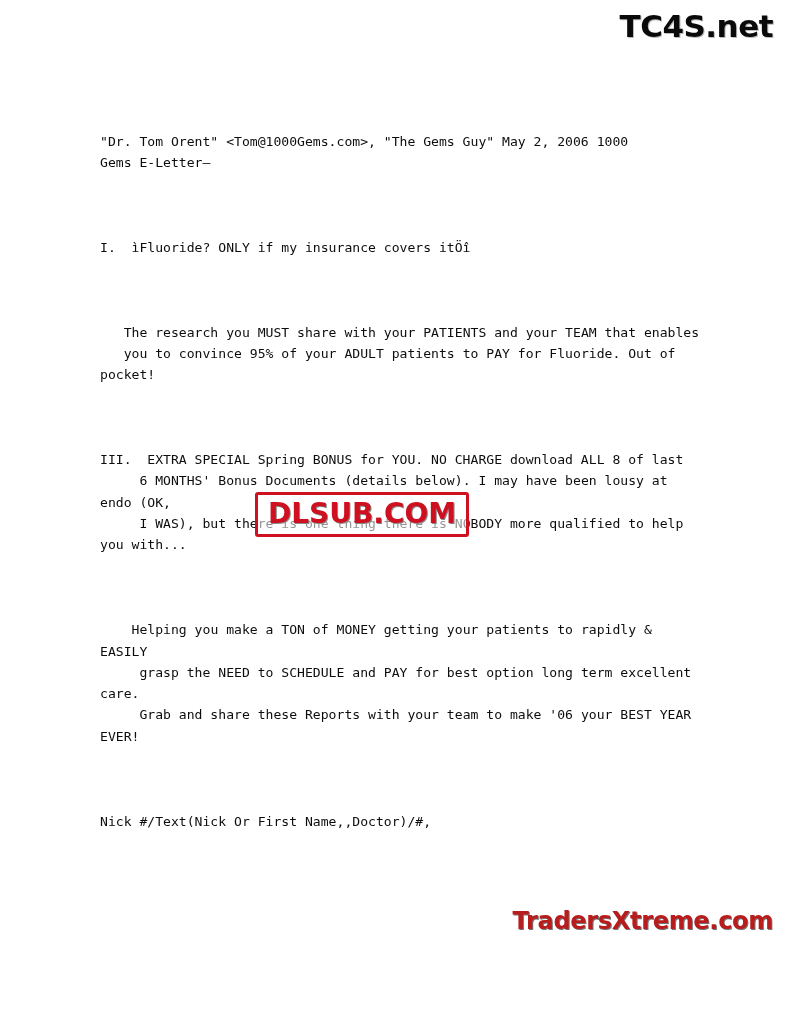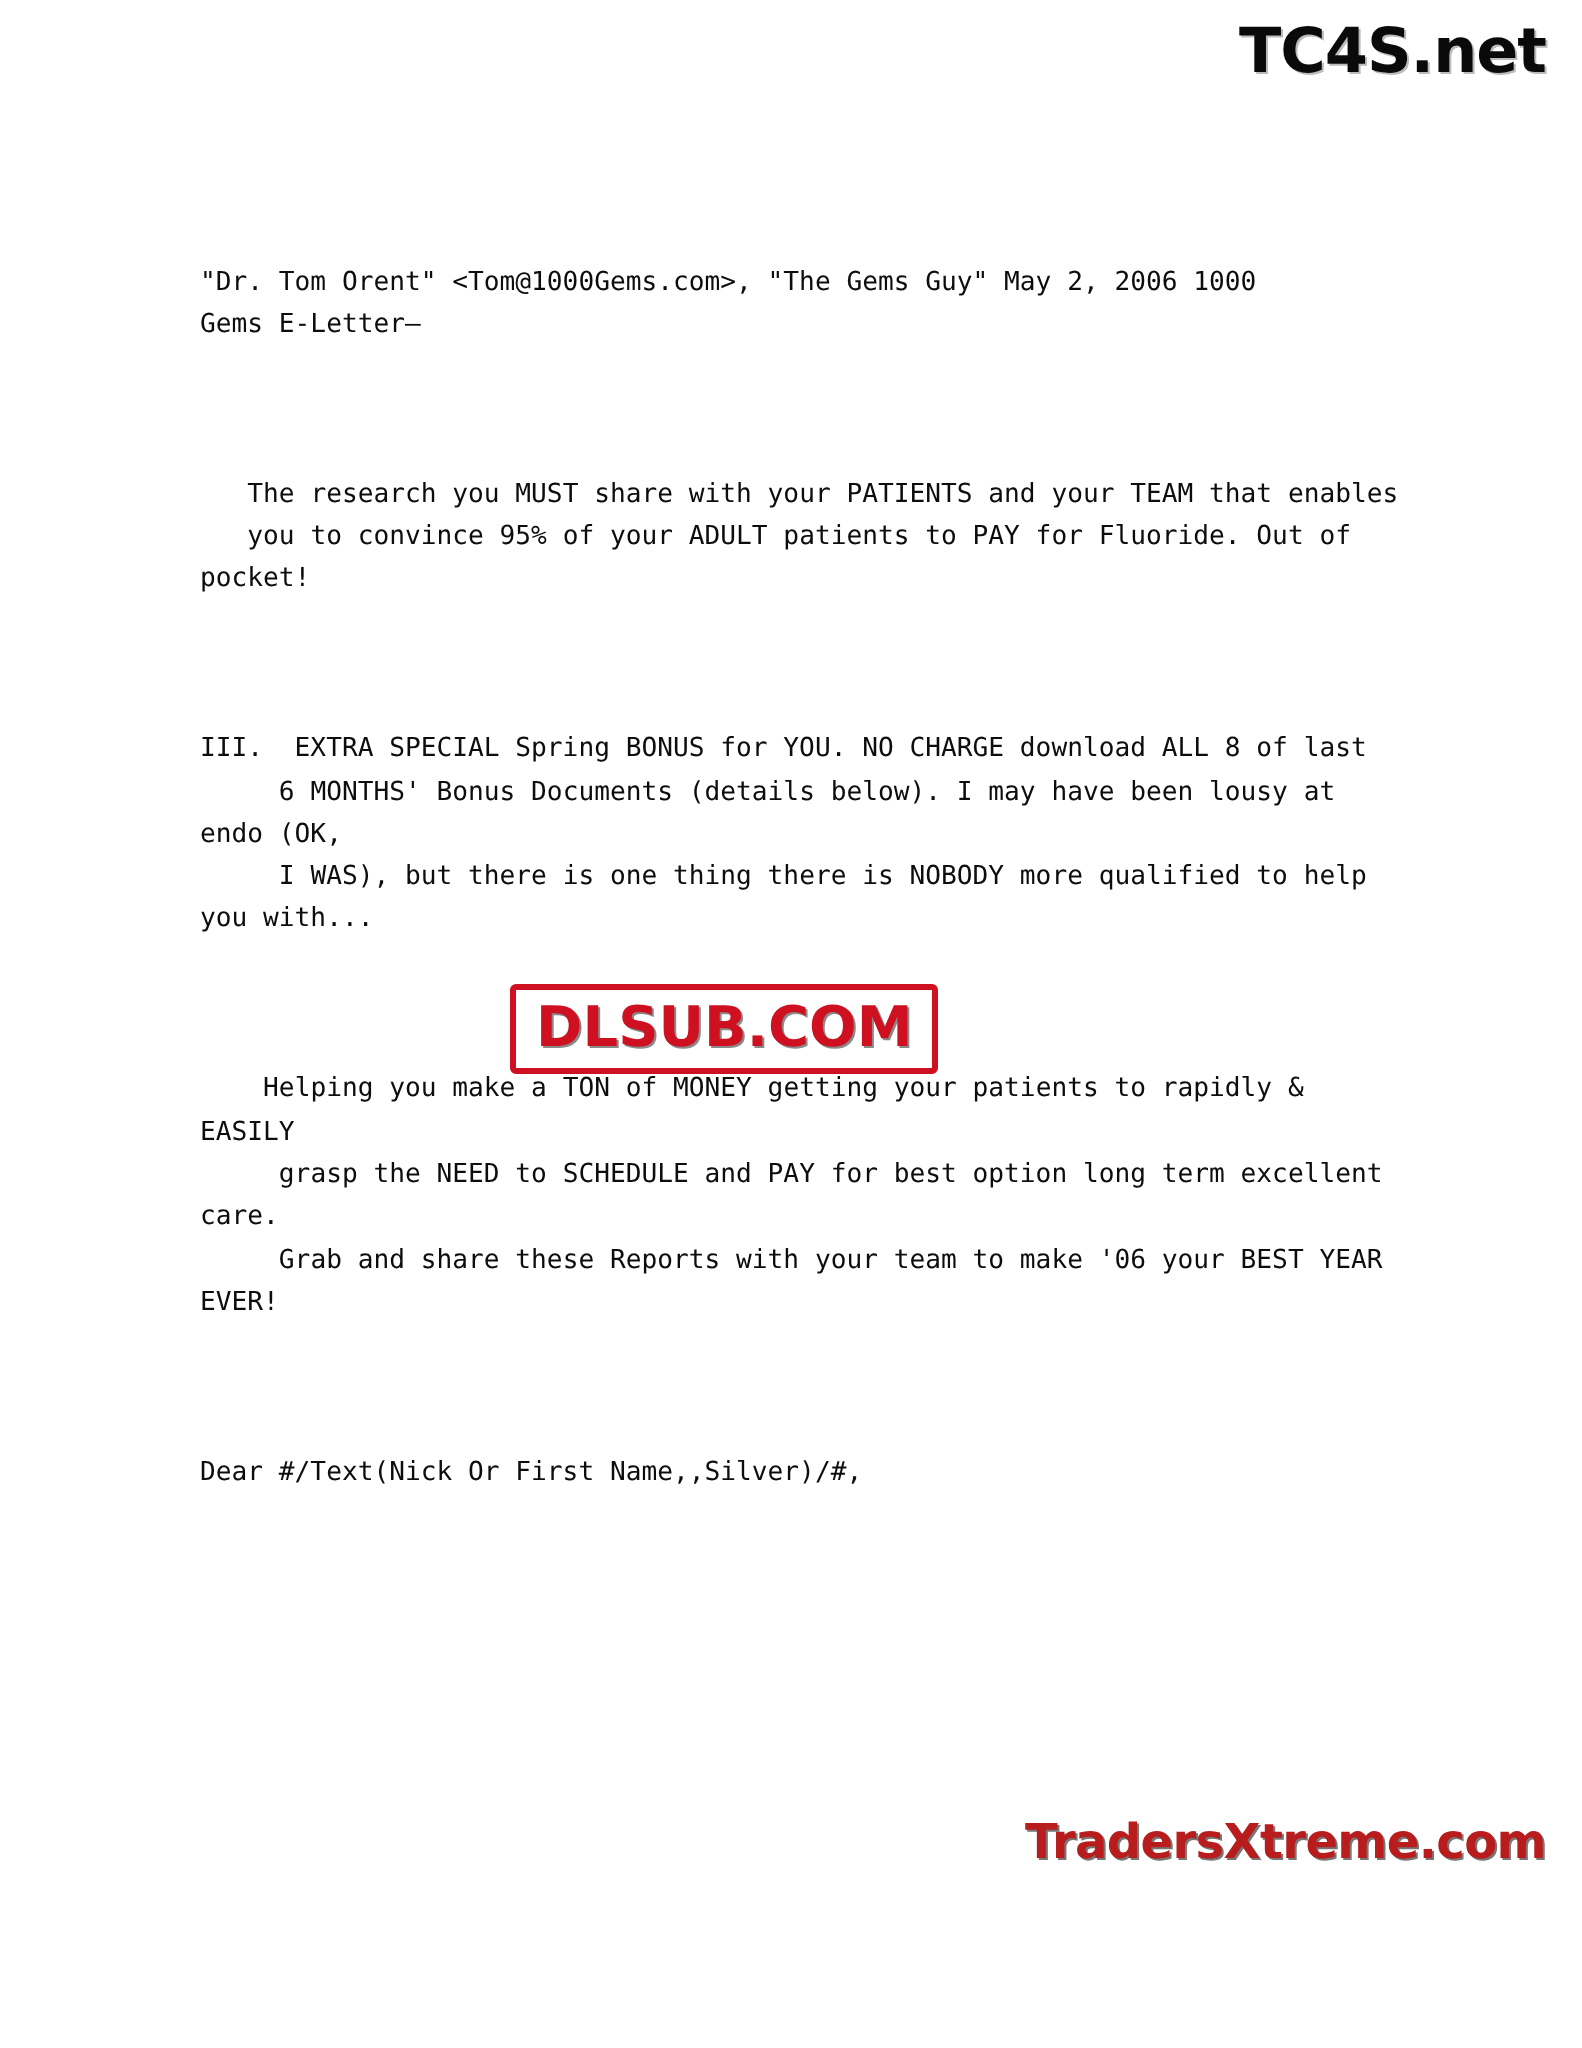--- a/index.html
+++ b/index.html
@@ -89,29 +89,30 @@
 </head>
 <body>
 
 <div class="page">
 
   <div class="wm-top">TC4S.net</div>
 
   <div class="doc">
     <p>"Dr. Tom Orent" &lt;Tom@1000Gems.com&gt;, "The Gems Guy" May 2, 2006 1000
 Gems E-Letter—</p>
+    <p>I.  ìFluoride? ONLY if my insurance covers itÖî</p>
     <p>   The research you MUST share with your PATIENTS and your TEAM that enables
    you to convince 95% of your ADULT patients to PAY for Fluoride. Out of pocket!</p>
     <p>III.  EXTRA SPECIAL Spring BONUS for YOU. NO CHARGE download ALL 8 of last
      6 MONTHS' Bonus Documents (details below). I may have been lousy at endo (OK,
      I WAS), but there is one thing there is NOBODY more qualified to help you with...</p>
     <p>    Helping you make a TON of MONEY getting your patients to rapidly &amp; EASILY
      grasp the NEED to SCHEDULE and PAY for best option long term excellent care.
      Grab and share these Reports with your team to make '06 your BEST YEAR EVER!</p>
-    <p>Dear #/Text(Nick Or First Name,,Silver)/#,</p>
+    <p>Nick #/Text(Nick Or First Name,,Doctor)/#,</p>
     
     
     
     
     
     
     
     
   </div>
 

